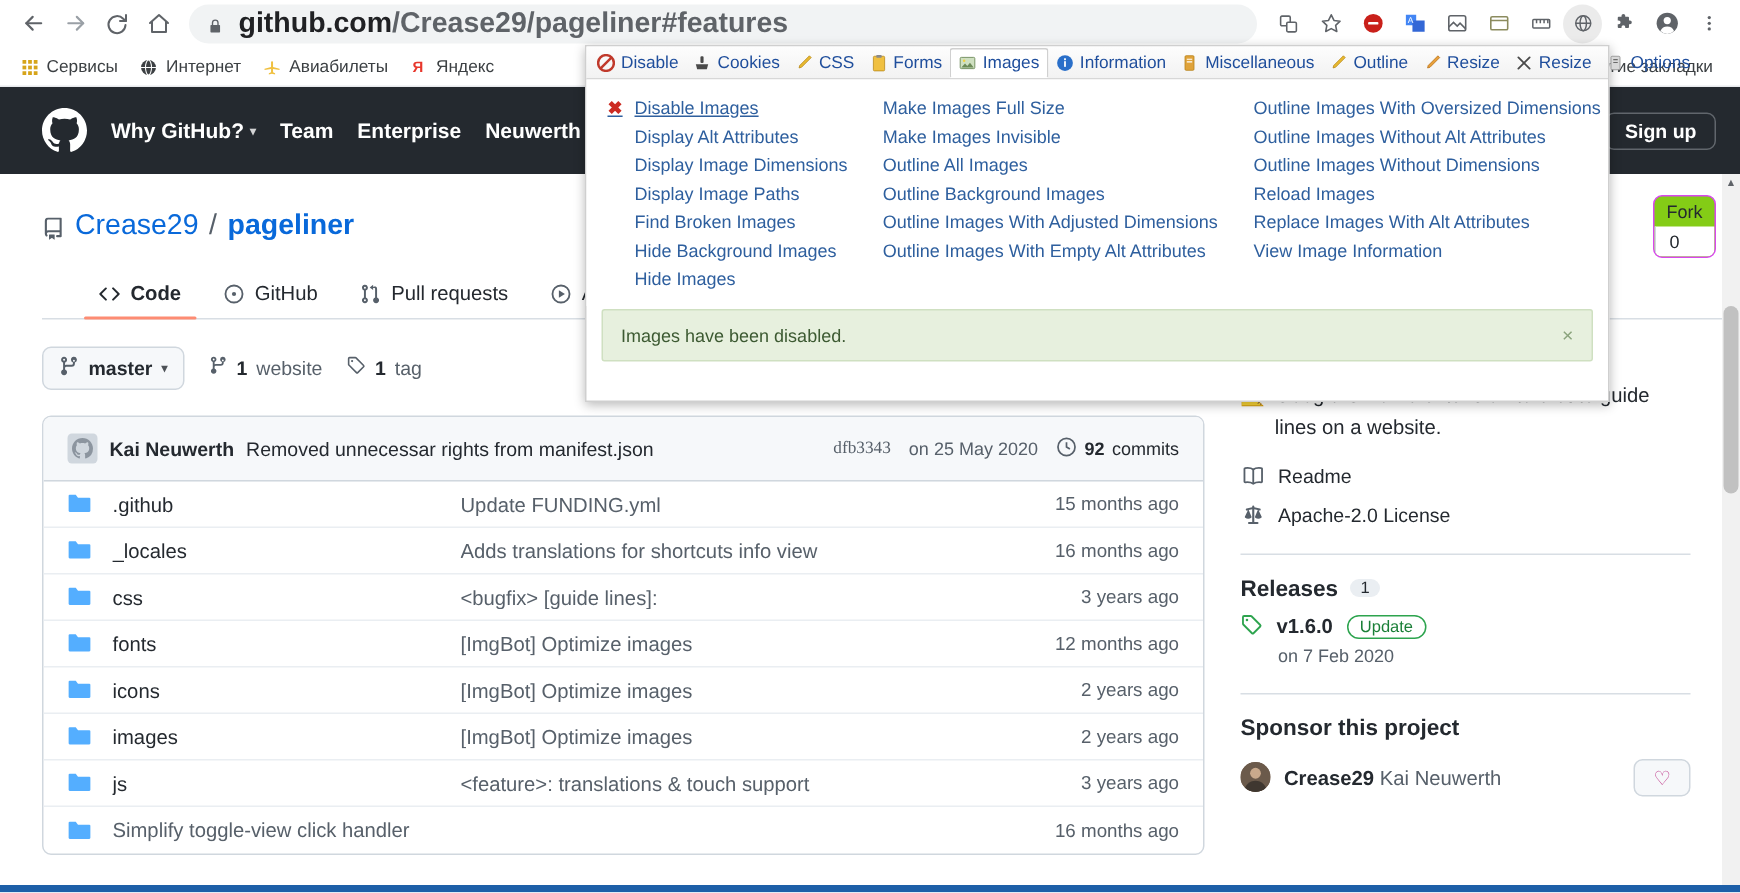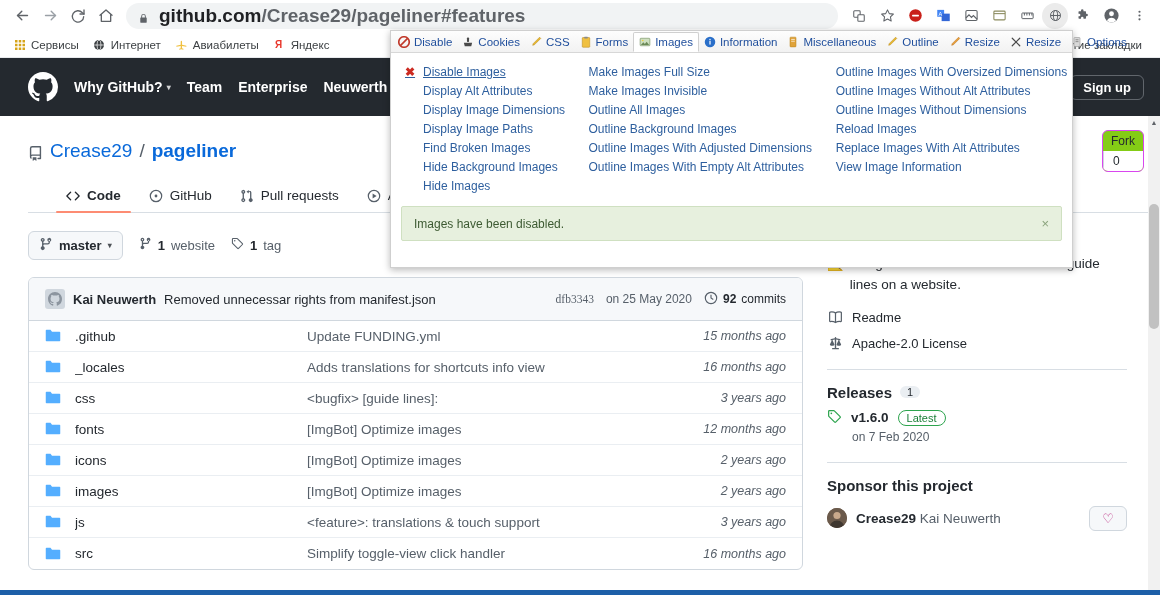--- a/index.html
+++ b/index.html
@@ -123,21 +123,21 @@
   .c-commits { display:flex; align-items:center; gap:5px; color:#24292f;}
   .c-commits .nn { font-weight:600; }
 
   .file-row {
     display:flex; align-items:center; padding: 7px 16px; border-bottom:1px solid #eaeef2; font-size:13.5px; height:31px;
   }
   .file-row:last-child { border-bottom:none; }
   .f-ico { width:16px; margin-right:14px; flex:none; display:flex; color:#54aeff;}
   .f-name { width: 232px; color:#24292f; flex:none; white-space:nowrap; overflow:hidden;}
   .f-msg { flex:1 1 auto; color:#57606a; white-space:nowrap; overflow:hidden;}
-  .f-age { color:#57606a; font-size:12.5px; text-align:right; white-space:nowrap;font-style:italic; }
+  .f-age { color:#57606a; font-size:12.5px; text-align:right; white-space:nowrap; }
 
   
   .side-h { font-size:15px; font-weight:600; color:#24292f; margin: 0 0 8px; display:flex; align-items:center; gap:8px;}
   .count-pill { background:#eaeef2; color:#24292f; border-radius:10px; font-size:11px; padding:0px 7px; font-weight:500; }
   .side-desc { font-size:13.5px; color:#24292f; line-height:1.55; margin-bottom: 14px; display:flex; gap:6px;}
   .side-link { display:flex; align-items:center; gap:9px; font-size:13px; color:#24292f; margin-bottom:11px;}
   .side-link .si { color:#57606a; width:16px; display:flex; justify-content:center; flex:none;}
   .side-divider { border:0; border-top:1px solid #d8dee4; margin: 18px 0 14px; }
   .rel-row { display:flex; align-items:center; gap:9px; font-size:13.5px; }
   .rel-ver { font-weight:600; color:#24292f; }
@@ -587,21 +587,20 @@
             <span class="f-name">js</span>
             <span class="f-msg">&lt;feature&gt;: translations &amp; touch support</span>
             <span class="f-age">3 years ago</span>
           </div>
           <div class="file-row">
             <span class="f-ico">
                 <svg width="16" height="14" viewBox="0 0 16 14" fill="#54aeff">
                   <path d="M.75 1.5A.75.75 0 0 1 1.5.75h4l1.5 2h7.5a.75.75 0 0 1 .75.75v8a.75.75 0 0 1-.75.75H1.5a.75.75 0 0 1-.75-.75z"></path>
                 </svg>
               </span>
-            <span class="f-name">src</span>
             <span class="f-msg">Simplify toggle-view click handler</span>
             <span class="f-age">16 months ago</span>
           </div>
         </div>
       </div>
 
       <div class="col-side">
         <h2 class="side-h">About</h2>
         <div class="side-desc">
           <span>📐</span>
@@ -632,21 +631,21 @@
           <span class="count-pill">1</span>
         </h2>
         <div class="rel-row">
           <span class="si">
             <svg width="15" height="15" viewBox="0 0 16 16" fill="none" stroke="#2da44e" stroke-width="1.3">
                 <path d="M1.75 7.3V2.5a.75.75 0 0 1 .75-.75h4.8a.75.75 0 0 1 .53.22l6.2 6.2a.75.75 0 0 1 0 1.06l-4.8 4.8a.75.75 0 0 1-1.06 0l-6.2-6.2a.75.75 0 0 1-.22-.53z"></path>
                 <circle cx="4.6" cy="4.6" r=".9" fill="#2da44e" stroke="none"></circle>
               </svg>
           </span>
           <span class="rel-ver">v1.6.0</span>
-          <span class="latest-pill">Latest</span>
+          <span class="latest-pill">Update</span>
         </div>
         <div class="rel-date">on 7 Feb 2020</div>
 
         <hr class="side-divider">
 
         <h2 class="side-h">Sponsor this project</h2>
         <div class="sponsor-row">
           <span class="avatar-rd">
             <svg width="20" height="20" viewBox="0 0 20 20">
                 <rect width="20" height="20" fill="#6b5a4b"></rect>

